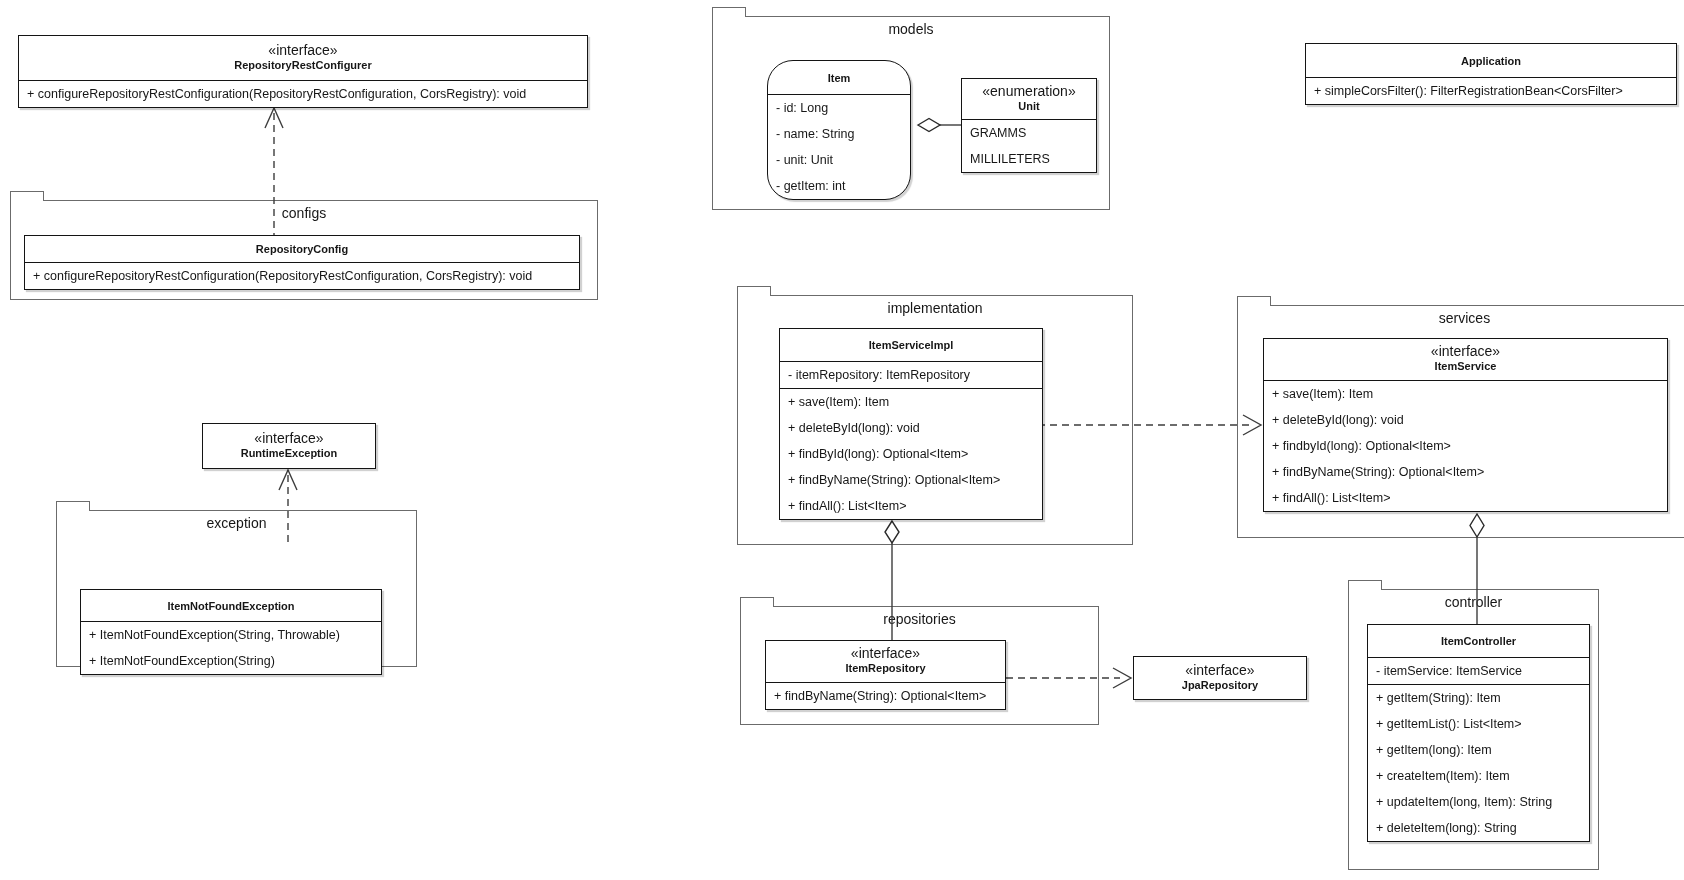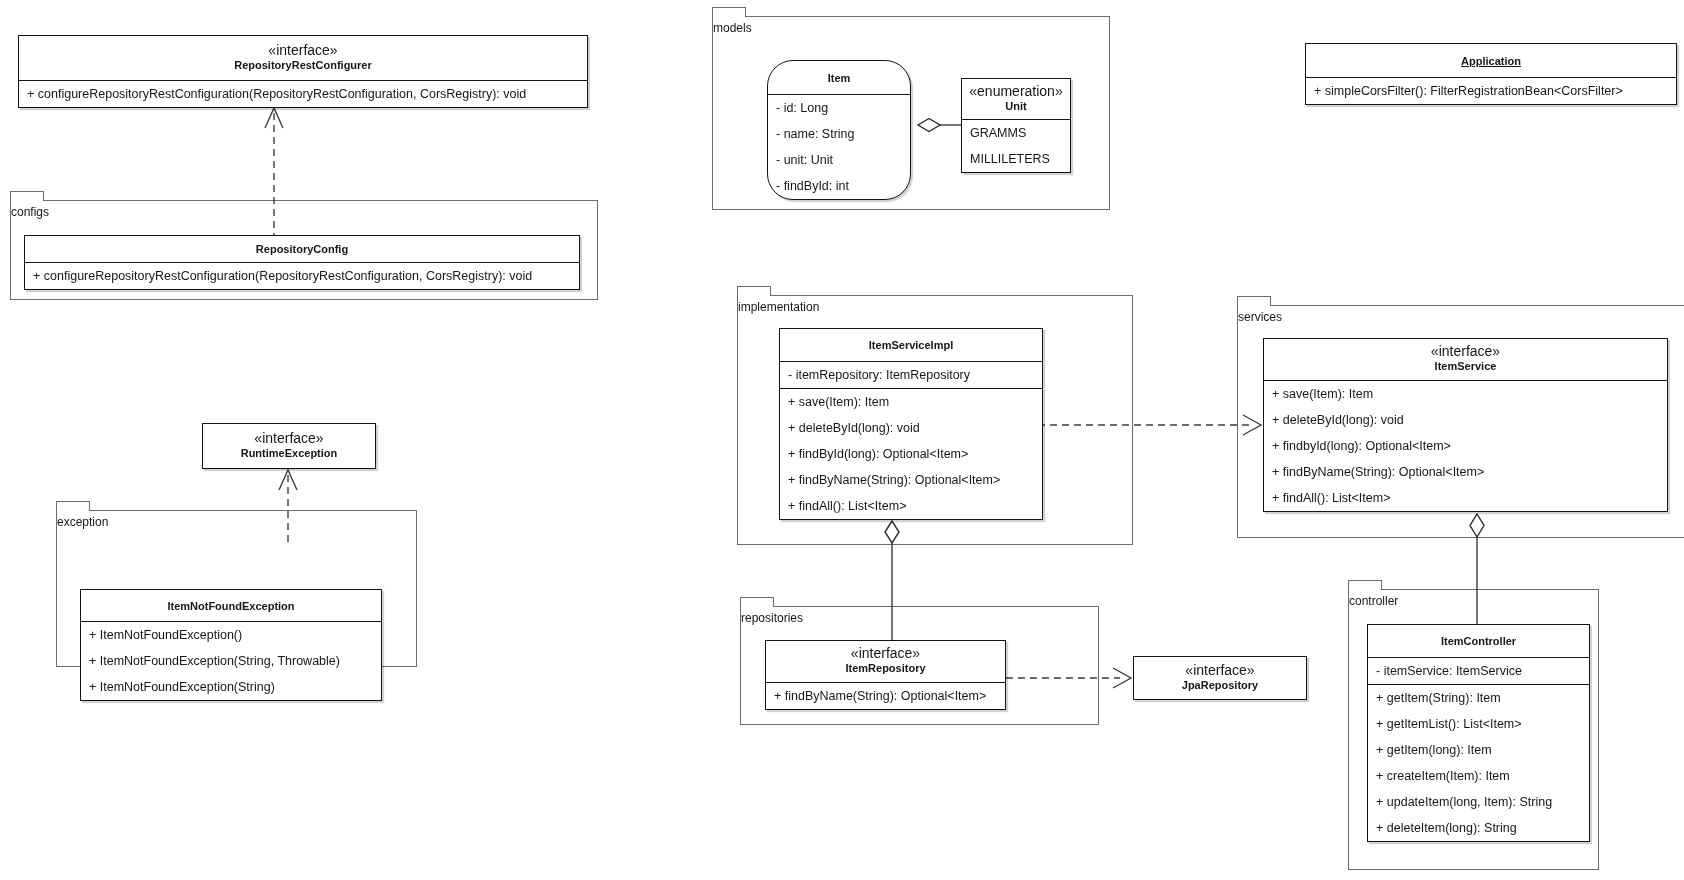--- a/index.html
+++ b/index.html
@@ -3,21 +3,21 @@
 <meta charset="utf-8">
 <style>
   html,body{margin:0;padding:0;background:#ffffff;}
   #canvas{
     position:relative;width:1684px;height:880px;overflow:hidden;
     font-family:"Liberation Sans",sans-serif;color:#161616;background:#ffffff;
   }
   
   .pkg{position:absolute;border:1px solid #6b6b6b;background:transparent;box-sizing:border-box;z-index:1;}
   .pkg-tab{position:absolute;top:-10px;left:-1px;width:34px;height:10px;border:1px solid #6b6b6b;border-bottom:none;background:#ffffff;box-sizing:border-box;}
-  .pkg-label{width:100%;font-size:12px;padding-top:4px;white-space:nowrap;}
+  .pkg-label{width:100%;text-align:center;font-size:14px;padding-top:4px;white-space:nowrap;}
   
   #edges{position:absolute;left:0;top:0;z-index:2;pointer-events:none;}
   .edge-dash{stroke:#3d3d3d;stroke-width:1.4;stroke-dasharray:7,5;fill:none;}
   .edge-solid{stroke:#3d3d3d;stroke-width:1.4;fill:none;}
   .arrow-open{stroke:#3d3d3d;stroke-width:1.4;fill:none;}
   .diamond{stroke:#2a2a2a;stroke-width:1.4;fill:#ffffff;}
   
   .cls{position:absolute;background:#ffffff;border:1.4px solid #141414;box-sizing:border-box;
        box-shadow:2px 2px 1px rgba(0,0,0,0.18);z-index:3;font-size:12.5px;}
   .head{display:flex;flex-direction:column;justify-content:center;align-items:center;
@@ -131,39 +131,38 @@
       <div class="stereo">«interface»</div>
       <div class="cname">RuntimeException</div>
     </div>
   </div>
 
   <div class="cls" style="left:80px;top:545px;width:302px;margin-top:44px;">
     <div class="head" style="height:32px;">
       <div class="cname">ItemNotFoundException</div>
     </div>
     <div class="sec">
-      <div class="row">+ ItemNotFoundException()</div>
       <div class="row">+ ItemNotFoundException(String, Throwable)</div>
       <div class="row">+ ItemNotFoundException(String)</div>
     </div>
   </div>
 
   <div class="cls" style="left:767px;top:60px;width:144px;border-radius:26px;">
     <div class="head" style="height:34px;">
       <div class="cname">Item</div>
     </div>
     <div class="sec">
       <div class="row">- id: Long</div>
       <div class="row">- name: String</div>
       <div class="row">- unit: Unit</div>
-      <div class="row">- findById: int</div>
-    </div>
-  </div>
-
-  <div class="cls" style="left:961px;top:78px;width:110px;">
+      <div class="row">- getItem: int</div>
+    </div>
+  </div>
+
+  <div class="cls" style="left:961px;top:78px;width:136px;">
     <div class="head" style="height:41px;">
       <div class="stereo">«enumeration»</div>
       <div class="cname">Unit</div>
     </div>
     <div class="sec">
       <div class="row">GRAMMS</div>
       <div class="row">MILLILETERS</div>
     </div>
   </div>
 
@@ -208,21 +207,21 @@
   </div>
 
   <div class="cls" style="left:1133px;top:656px;width:174px;height:44px;">
     <div class="head noline">
       <div class="stereo">«interface»</div>
       <div class="cname">JpaRepository</div>
     </div>
   </div>
 
   <div class="cls" style="left:1305px;top:43px;width:372px;">
-    <div class="head" style="height:34px;text-decoration:underline;">
+    <div class="head" style="height:34px;">
       <div class="cname">Application</div>
     </div>
     <div class="sec">
       <div class="row">+ simpleCorsFilter(): FilterRegistrationBean&lt;CorsFilter&gt;</div>
     </div>
   </div>
 
   <div class="cls" style="left:1367px;top:624px;width:223px;">
     <div class="head" style="height:33px;align-items:center;">
       <div class="cname">ItemController</div>

